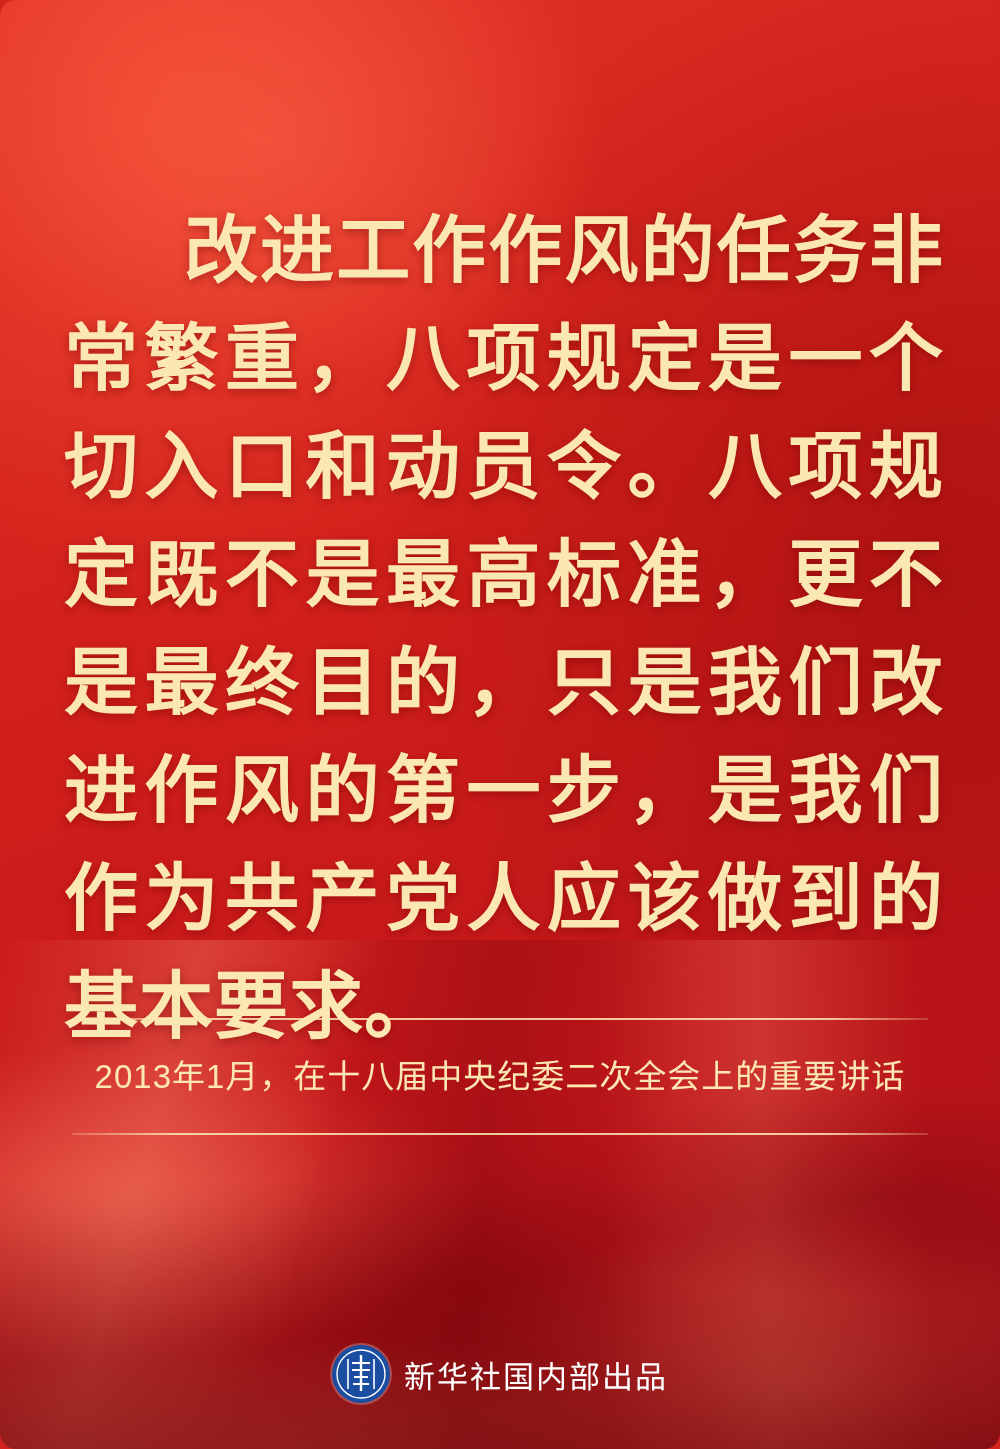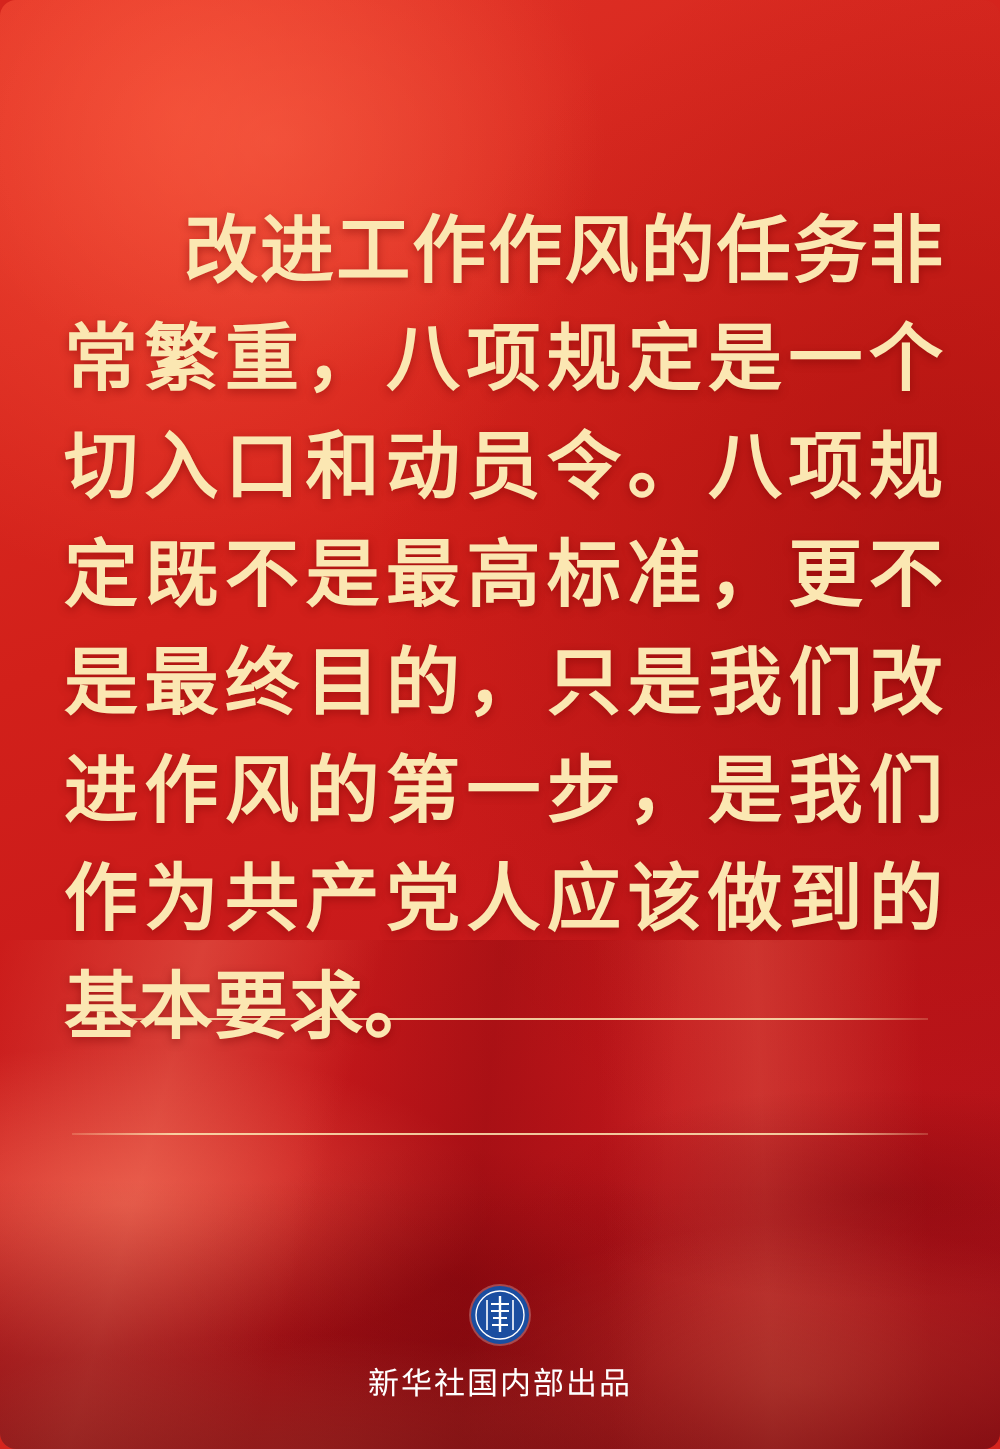--- a/index.html
+++ b/index.html
@@ -122,21 +122,20 @@
 
   .footer {
     position: absolute;
     bottom: 46px;
     left: 0;
     width: 1000px;
     display: flex;
     align-items: center;
     justify-content: center;
     gap: 14px;
-    flex-direction: column;
   }
   .logo {
     width: 58px;
     height: 58px;
     border-radius: 50%;
     background: #1b4ea0;
     position: relative;
     box-shadow: 0 0 0 2px rgba(255,255,255,0.25);
     overflow: hidden;
     flex: none;
@@ -159,20 +158,21 @@
   <div class="silk silk-b"></div>
   <div class="silk silk-c"></div>
   <div class="silk silk-d"></div>
 
   <div class="content">
 
     <div class="quote">改进工作作风的任务非常繁重，八项规定是一个切入口和动员令。八项规定既不是最高标准，更不是最终目的，只是我们改进作风的第一步，是我们作为共产党人应该做到的基本要求。</div>
 
     <div class="rule rule-top"></div>
 
+    <div class="source">2013年1月，在十八届中央纪委二次全会上的重要讲话</div>
 
     <div class="rule rule-bottom"></div>
 
     <div class="footer">
       <div class="logo">
         <svg width="58" height="58" viewBox="0 0 58 58" aria-hidden="true">
           <circle cx="29" cy="29" r="28" fill="#1b4ea0"></circle>
           <circle cx="29" cy="29" r="24" fill="none" stroke="#ffffff" stroke-width="1.4"></circle>
           <path d="M29 10 L29 46" stroke="#ffffff" stroke-width="2.4"></path>
           <path d="M20 18 L38 18" stroke="#ffffff" stroke-width="2.2"></path>

